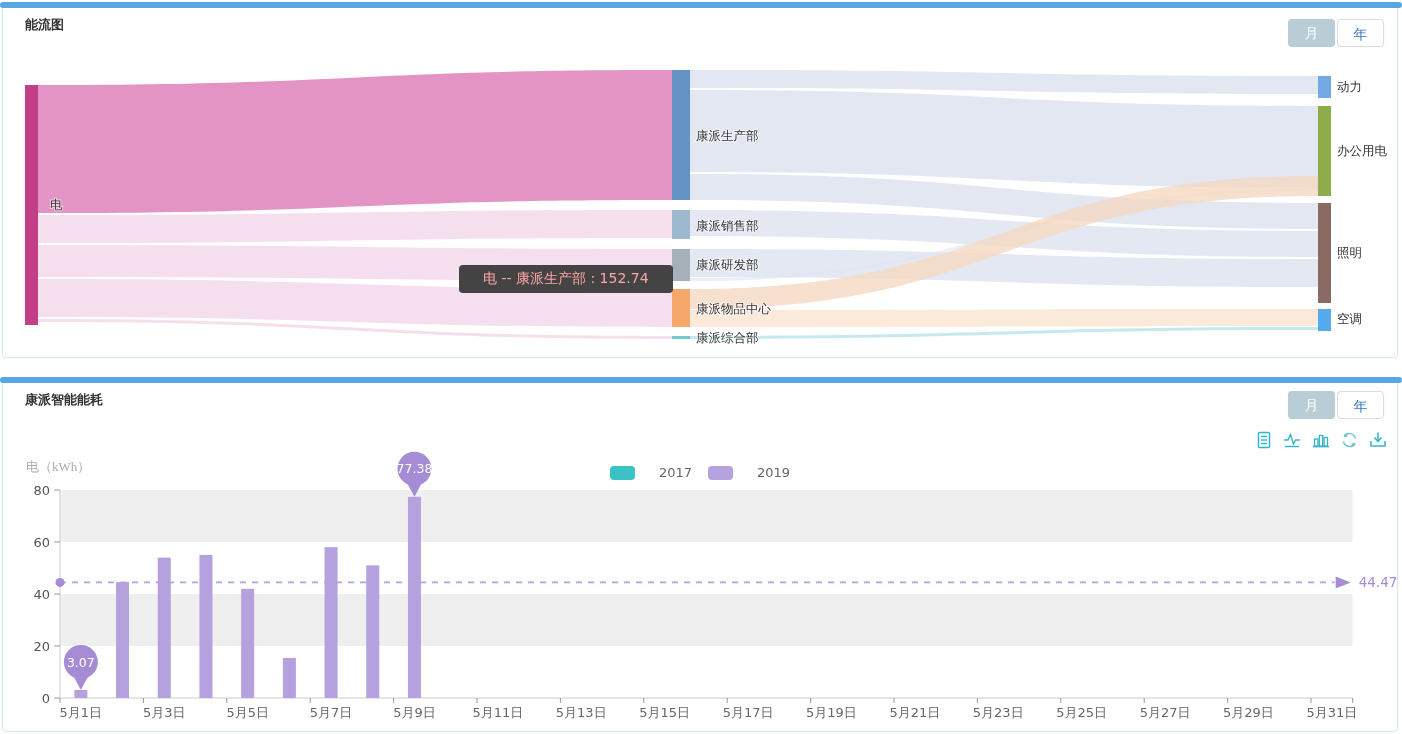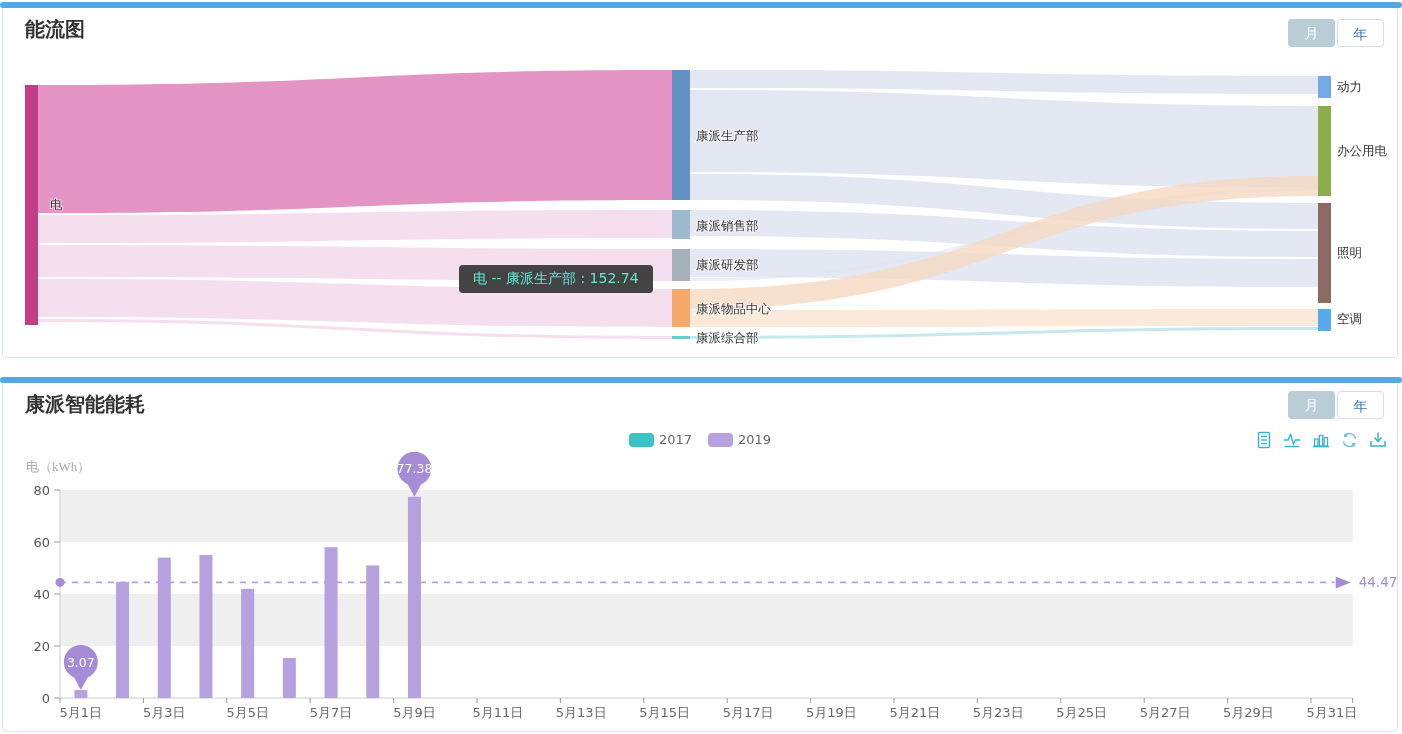--- a/index.html
+++ b/index.html
@@ -2,30 +2,30 @@
 <html><head>
 <meta charset="utf-8">
 <style>
   html,body{margin:0;padding:0;background:#fff;}
   body{width:1402px;height:734px;position:relative;overflow:hidden;
        font-family:"DejaVu Sans","Liberation Sans",sans-serif;color:#333;}
   .panel{position:absolute;left:2px;width:1396px;background:#fff;
          border:1px solid #cfe9f3;border-radius:4px;box-sizing:border-box;}
   .panel-topbar{position:absolute;left:-3px;top:-1px;width:1402px;height:6px;
                 background:#57a8e2;border-radius:3px;}
-  .panel-title{position:absolute;left:22px;top:13px;font-size:20px;font-weight:bold;color:#333;}
+  .panel-title{position:absolute;left:22px;top:13px;font-size:13px;font-weight:bold;color:#333;}
   .toggle{position:absolute;top:16px;width:47px;height:28px;line-height:28px;text-align:center;
           font-size:14px;border-radius:4px;box-sizing:border-box;cursor:pointer;}
   .toggle-month{background:#b9cdd6;color:#fff;right:62px;}
   .toggle-year{background:#fff;color:#3377bb;border:1px solid #d9dee2;right:13px;box-shadow:0 0 2px rgba(0,0,0,.06);}
   .chart-svg{position:absolute;left:0;top:0;pointer-events:none;}
-  .tooltip{position:absolute;left:459px;top:265px;background:rgba(52,52,52,.92);color:#5eead4;
-           font-size:14px;padding:5px 14px;border-radius:4px;white-space:nowrap;z-index:5;}
+  .tooltip{position:absolute;left:459px;top:265px;background:rgba(52,52,52,.92);color:#fca5a5;
+           font-size:14px;padding:5px 24px;border-radius:4px;white-space:nowrap;z-index:5;}
   .legend{position:absolute;left:0;top:54px;width:100%;display:flex;justify-content:center;gap:16px;}
-  .legend-item{display:flex;align-items:center;gap:5px;cursor:pointer;}
+  .legend-item{display:flex;align-items:center;gap:24px;cursor:pointer;margin-top:33px;}
   .legend-swatch{width:25px;height:14px;border-radius:4px;}
   .legend-label{font-size:13px;color:#666;}
   .toolbox{position:absolute;right:10px;top:53px;display:flex;gap:10px;align-items:center;}
   .toolbox svg{cursor:pointer;}
   .y-axis-name{position:absolute;left:23px;top:80px;font-size:13px;color:#aaa;font-family:Liberation Serif, serif;}
 </style>
 </head>
 <body>
 
 <div class="panel" style="top:2px;height:356px;">

